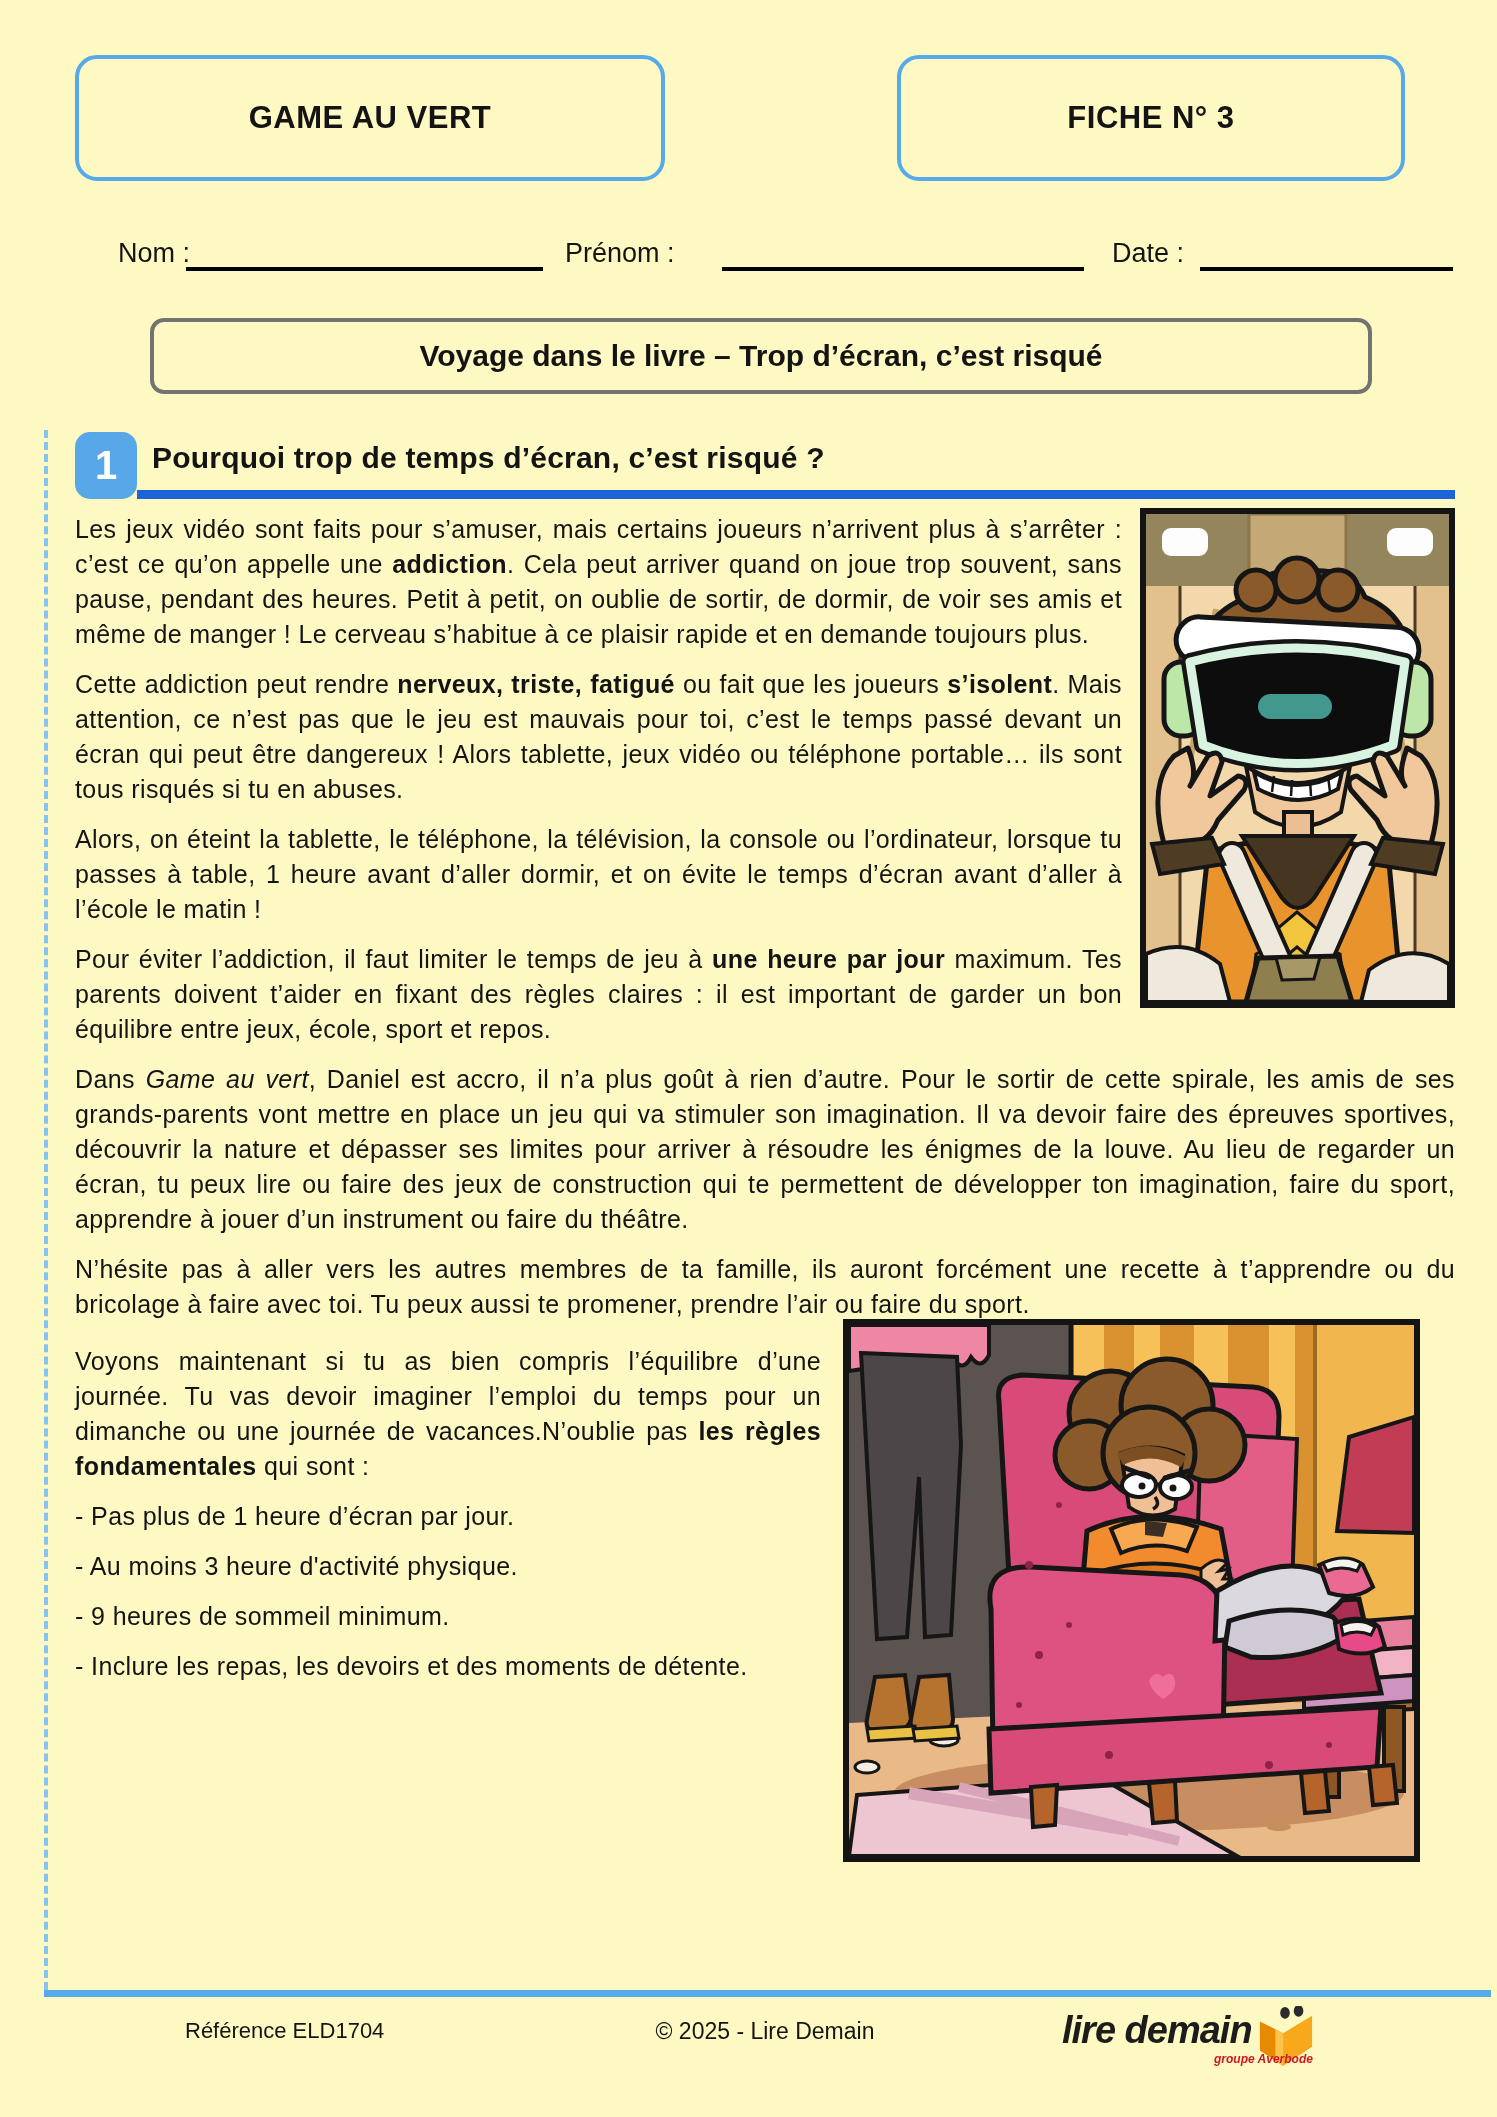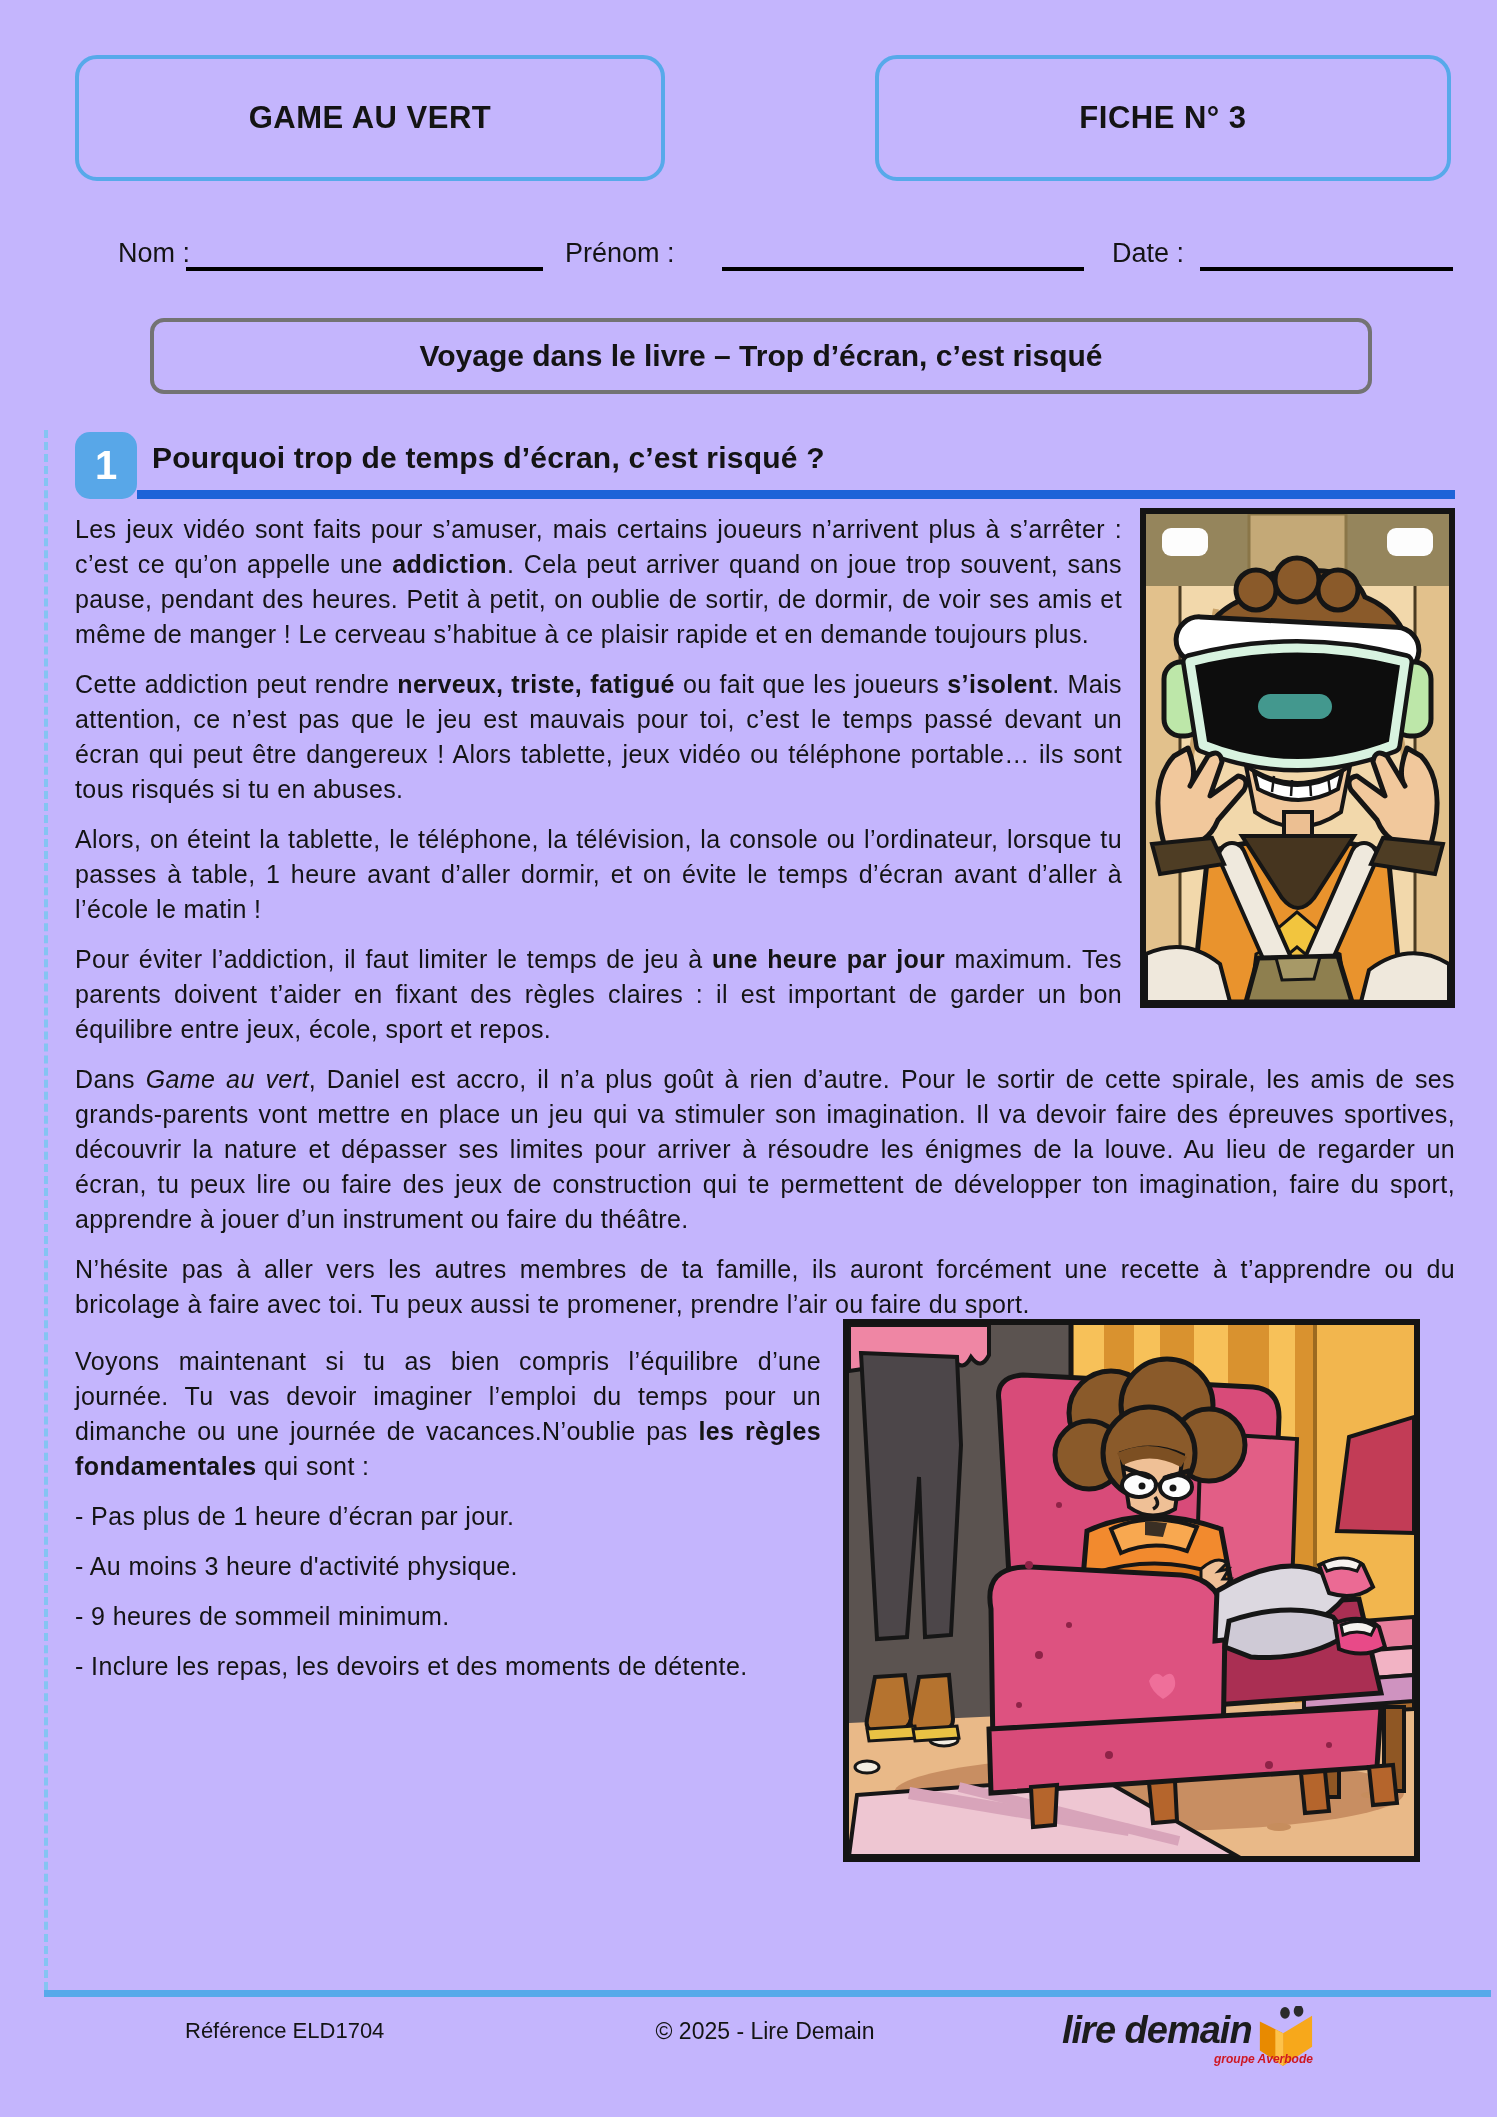--- a/index.html
+++ b/index.html
@@ -1,33 +1,33 @@
 <!DOCTYPE html>
 <html lang="fr"><head>
 <meta charset="utf-8">
 <style>
   * { box-sizing: border-box; }
   html,body { margin:0; padding:0; background:#ffffff; }
   .page {
     position: relative;
     width: 1497px; height: 2117px;
-    background: #c4b5fd;
+    background: #fef9c3;
     font-family: "Liberation Sans", "DejaVu Sans", sans-serif;
     color: #141414;
     overflow: hidden;
   }
   
   .hdr-box {
     position: absolute; top: 55px; height: 126px;
     border: 4px solid #57a9ea; border-radius: 22px;
     display: flex; align-items: center; justify-content: center;
     font-weight: 700; font-size: 31px; letter-spacing: .5px;
   }
   .hdr-left  { left: 75px;  width: 590px; }
-  .hdr-right { left: 875px; width: 576px; }
+  .hdr-right { left: 897px; width: 508px; }
 
   
   .id-label { position: absolute; top: 238px; font-size: 27px; }
   .id-line  { position: absolute; top: 240px; height: 31px; border-bottom: 4px solid #000; }
   .lbl-nom     { left: 78px; margin-left: 40px;  }
   .line-nom    { left: 186px; width: 357px; }
   .lbl-prenom  { left: 565px; }
   .line-prenom { left: 722px; width: 362px; }
   .lbl-date    { left: 1112px; }
   .line-date   { left: 1200px; width: 253px; }

